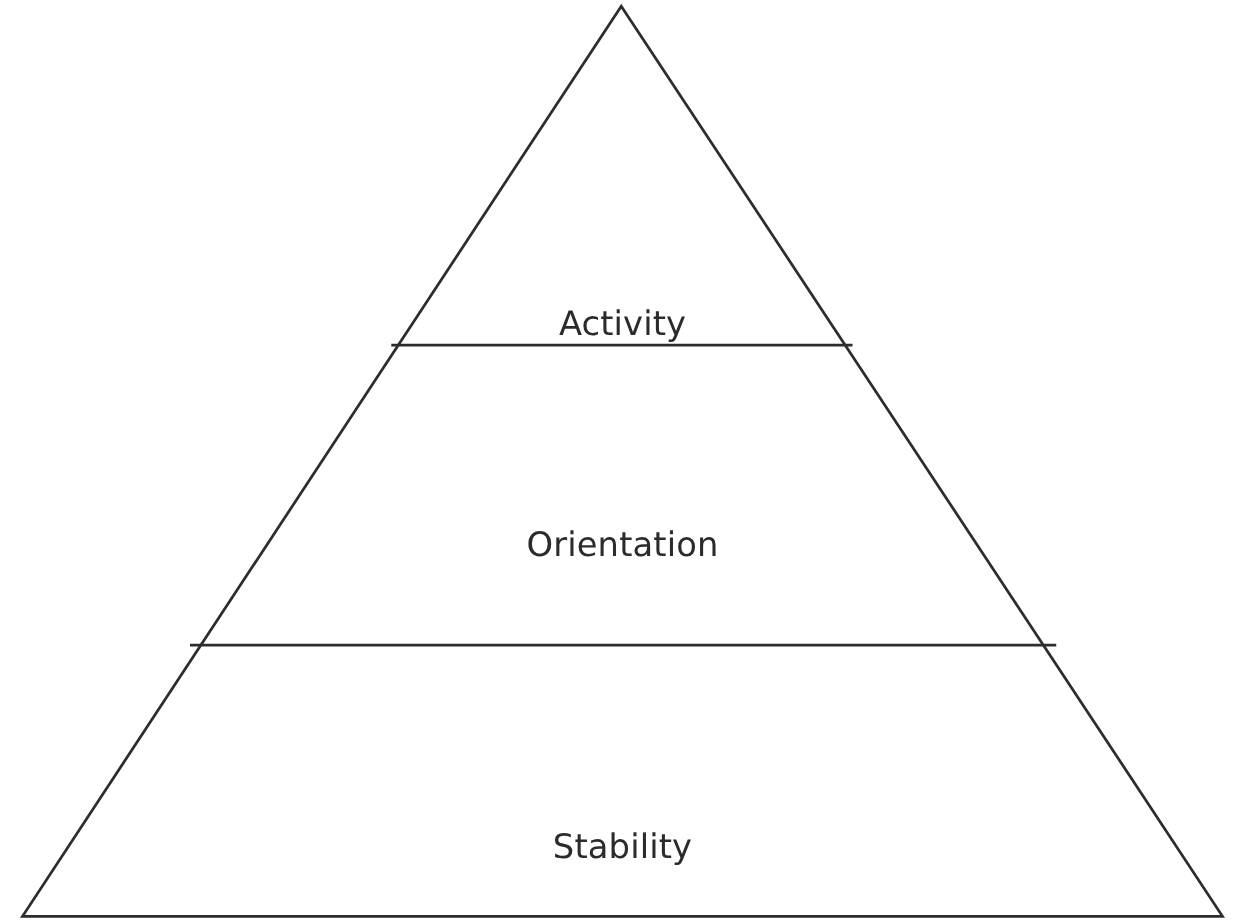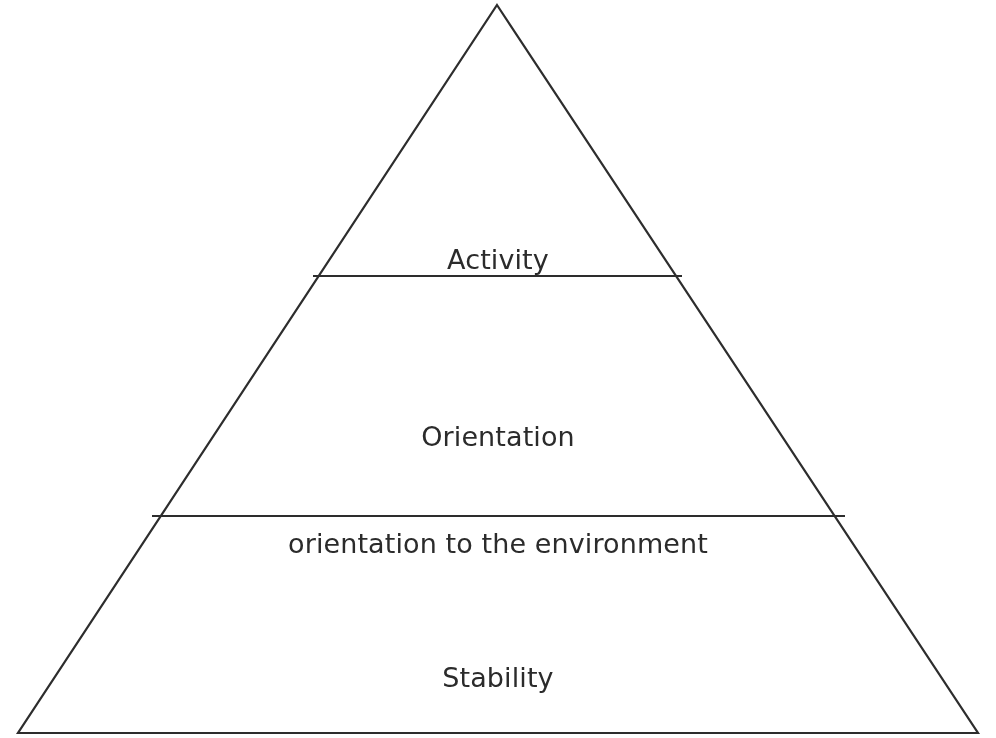--- a/index.html
+++ b/index.html
@@ -70,21 +70,20 @@
     <line id="divider-1" x1="313" y1="276" x2="682" y2="276" stroke="#2d2d2d" stroke-width="2.2"></line>
     <line id="divider-2" x1="152" y1="516" x2="845" y2="516" stroke="#2d2d2d" stroke-width="2.2"></line>
   </svg>
 
   <div class="tier-label" id="tier-activity-label" style="color: rgb(43, 43, 43);">
     <span class="tier-line">Activity</span>
   </div>
 
   <div class="tier-label" id="tier-orientation-label" style="color: rgb(43, 43, 43);">
     <span class="tier-line">Orientation</span>
-    <span class="tier-line">orientation to the environment</span>
   </div>
 
   <div class="tier-label" id="tier-stability-label" style="color: rgb(43, 43, 43);">
     <span class="tier-line">Stability</span>
     
   </div>
 
 </div>
 
 </body></html>

